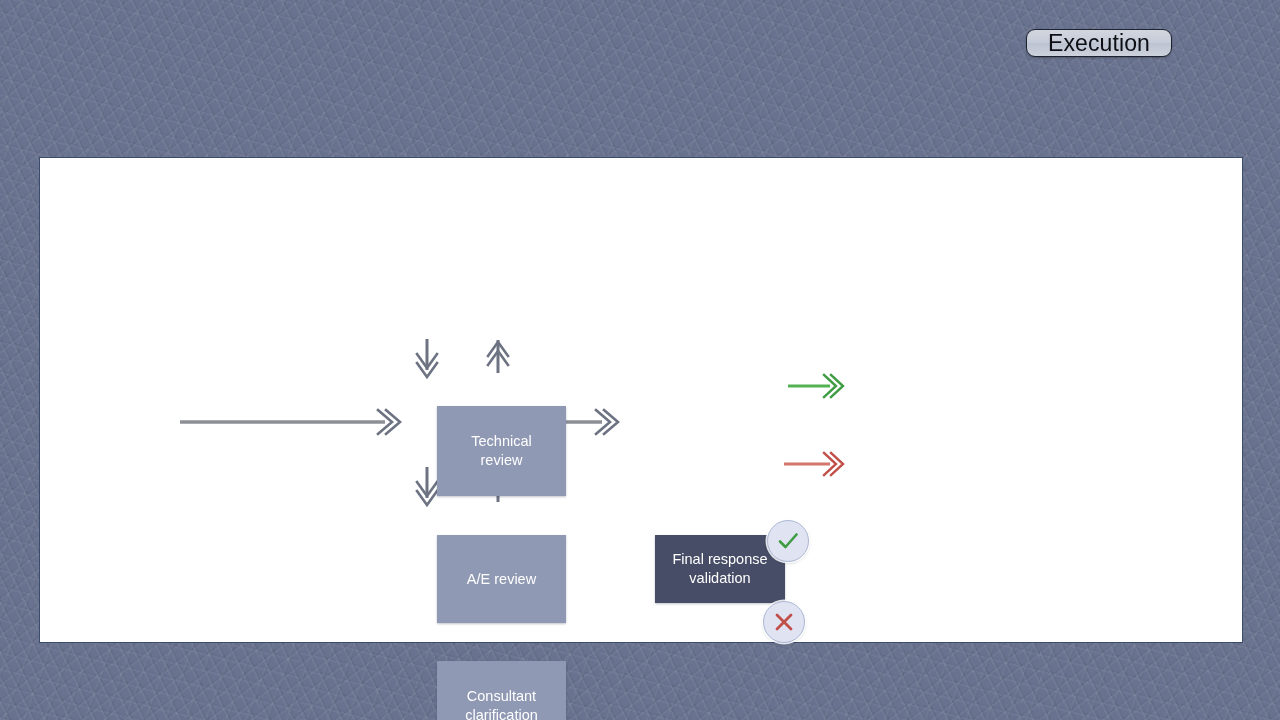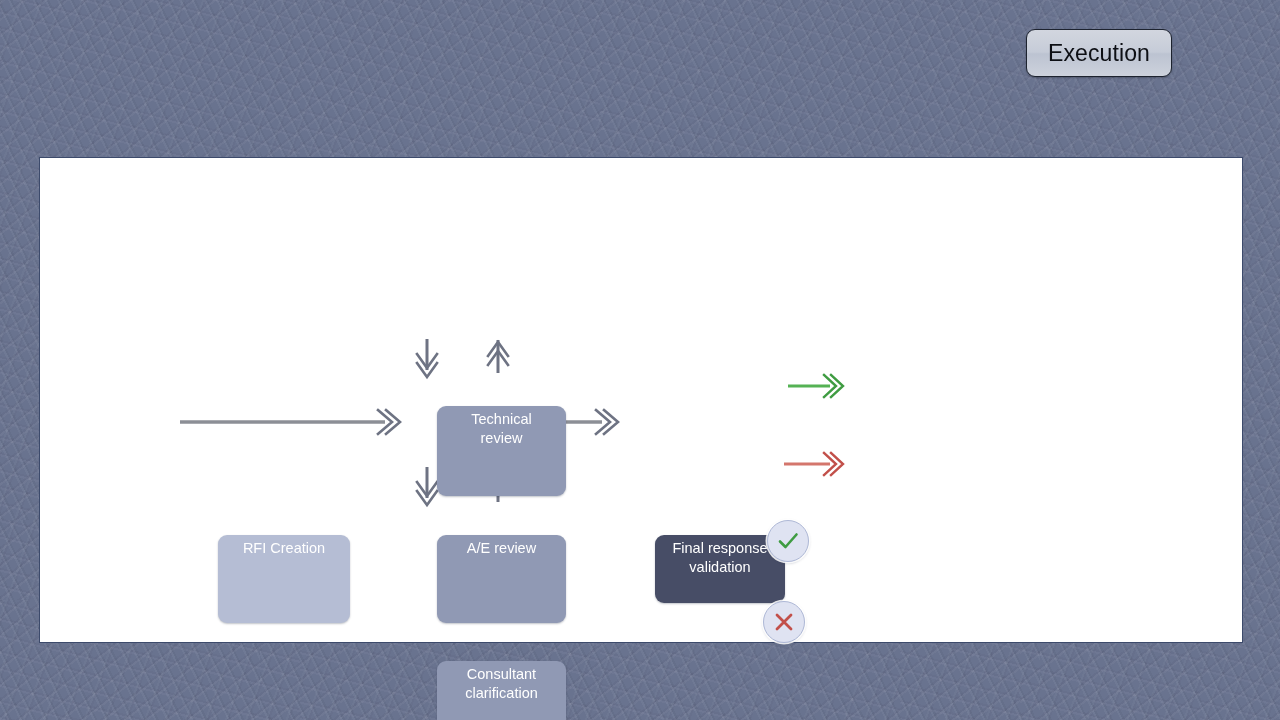--- a/index.html
+++ b/index.html
@@ -31,21 +31,21 @@
       repeating-linear-gradient(110deg, rgba(255,255,255,.028) 0 2px, rgba(0,0,0,.022) 2px 4px, rgba(0,0,0,0) 4px 19px);
     background-size: 260px 260px, 340px 300px, 300px 360px, 380px 280px;
   }
 
   
   #execution-chip {
     position: absolute;
     left: 1026px;
     top: 29px;
     width: 146px;
-    height: 48px;
+    height: 28px;
     border: 1.6px solid #1d232f;
     border-radius: 9px;
     background: linear-gradient(180deg, #d2d6df 0%, #c6ccd8 48%, #bcc3d1 52%, #cdd2dc 100%);
     box-shadow: 0 1px 2px rgba(0,0,0,.25);
     display: flex;
     align-items: center;
     justify-content: center;
     font-size: 23px;
     color: #0d0f14;
     letter-spacing: .1px;
@@ -64,26 +64,27 @@
     box-sizing: border-box;
   }
 
   #diagram-svg { position: absolute; left: 0; top: 0; }
 
   
   .node {
     position: absolute;
     box-sizing: border-box;
     display: flex;
+    align-items: center;
     justify-content: center;
     text-align: center;
     color: #ffffff;
     font-size: 14.5px;
     line-height: 1.28;
-    border-radius: 9px;
+    border-radius: 0;
     padding: 4px 8px;
     box-shadow: 0 1px 2px rgba(30,38,60,.28);
   }
   .node.light { background: #b5bdd4; }
   .node.mid   { background: #9099b4; }
   .node.dark  { background: #474d66; }
 
   #node-rfi-creation        { left: 178px; top: 377px; width: 132px; height: 88px; }
   #node-technical-review    { left: 397px; top: 248px; width: 129px; height: 90px; }
   #node-ae-review           { left: 397px; top: 377px; width: 129px; height: 88px; }
@@ -165,23 +166,20 @@
         <path d="M 791 217 L 803 228 L 791 239" fill="none" stroke="#3f9c42" stroke-width="2.4" stroke-linecap="square"></path>
       </g>
 
       <g>
         <line x1="744" y1="306" x2="790" y2="306" stroke="#d4766c" stroke-width="3.2"></line>
         <path d="M 784 295 L 796 306 L 784 317" fill="none" stroke="#c2504a" stroke-width="2.4" stroke-linecap="square"></path>
         <path d="M 791 295 L 803 306 L 791 317" fill="none" stroke="#c2504a" stroke-width="2.4" stroke-linecap="square"></path>
       </g>
     </svg>
 
-    <div class="node light" id="node-rfi-creation">
-      <span>RFI Creation</span>
-    </div>
 
     <div class="node mid" id="node-technical-review">
       <span>
         <span>Technical</span><br>
         <span>review</span>
       </span>
     </div>
 
     <div class="node mid" id="node-ae-review">
       <span>A/E review</span>

